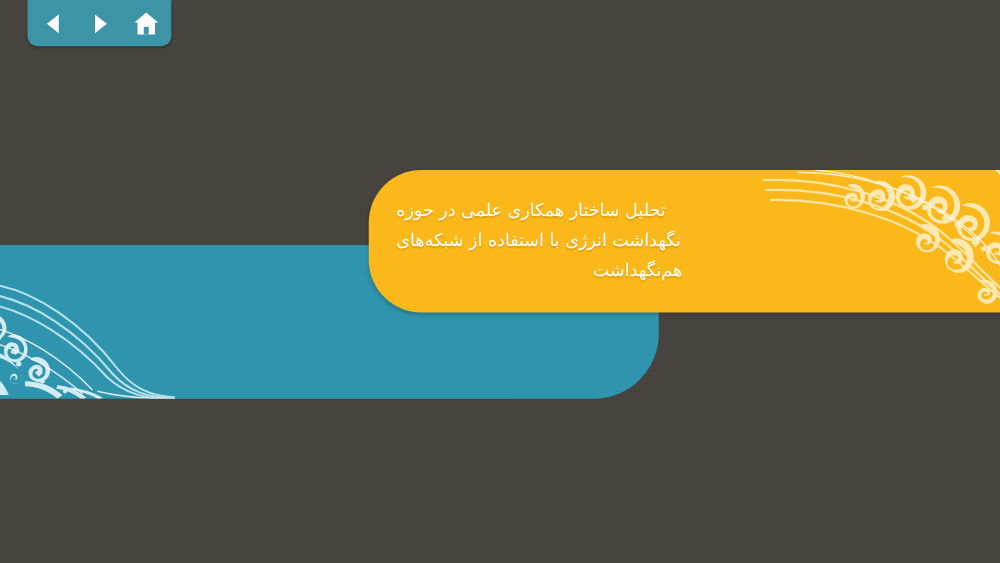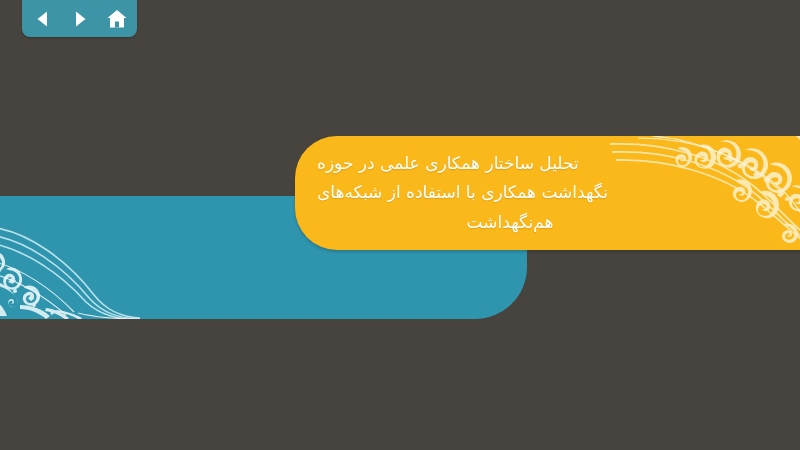--- a/index.html
+++ b/index.html
@@ -86,21 +86,21 @@
     right: 18px;
     top: 0;
     width: 480px;
     height: 114px;
     display: flex;
     flex-direction: column;
     align-items: flex-end;
     justify-content: center;
     direction: rtl;
     color: #ffffff;
-    font-size: 17px;
+    font-size: 14px;
     line-height: 1.72;
     font-weight: 500;
     text-align: right;
     text-shadow: 0 1px 1px rgba(150,90,0,0.25);
     padding-right: 16px;
     box-sizing: border-box;
   }
   .title-line { white-space: nowrap; }
   .title-line.l1 { padding-left: 0px; }
   .title-line.l2 { padding-left: 0px; }
@@ -191,18 +191,18 @@
         <path d="M68,12 c7,-3 14,2 14,9 c0,7 -7,12 -12,9 c-5,-2 -6,-9 -2,-11 c4,-2 9,0 8,4 c-1,3 -5,3 -6,1 c3,1 4,-1 3,-2 c-2,-1 -5,0 -5,3 c0,4 6,6 9,2 c3,-4 1,-10 -3,-12 c-2,-1 -6,-2 -6,-3z"></path>
         <path d="M174,88 c7,-2 14,3 14,10 c0,7 -7,11 -12,8 c-5,-2 -5,-9 -1,-11 c4,-2 8,1 7,4 c-1,3 -5,2 -5,0 c2,1 3,0 3,-1 c-2,-2 -5,0 -5,2 c0,4 5,5 8,2 c3,-4 1,-9 -3,-11 c-3,-1 -6,-2 -6,-3z"></path>
       </g>
       <g fill="none" stroke="#ffffff" stroke-width="1.2" opacity="0.88">
         <path d="M28,2 C82,2 134,20 170,52 C186,66 196,86 205,100"></path>
         <path d="M42,0 C92,4 140,26 174,58"></path>
       </g>
     </svg>
     <div id="title-text">
       <div class="title-line l1">تحلیل ساختار همکاری علمی در حوزه</div>
-      <div class="title-line l2">نگهداشت همکاری با استفاده از شبکه‌های</div>
+      <div class="title-line l2">نگهداشت انرژی با استفاده از شبکه‌های</div>
       <div class="title-line l3">هم‌نگهداشت</div>
     </div>
   </div>
 
 </div>
 
 </body></html>

